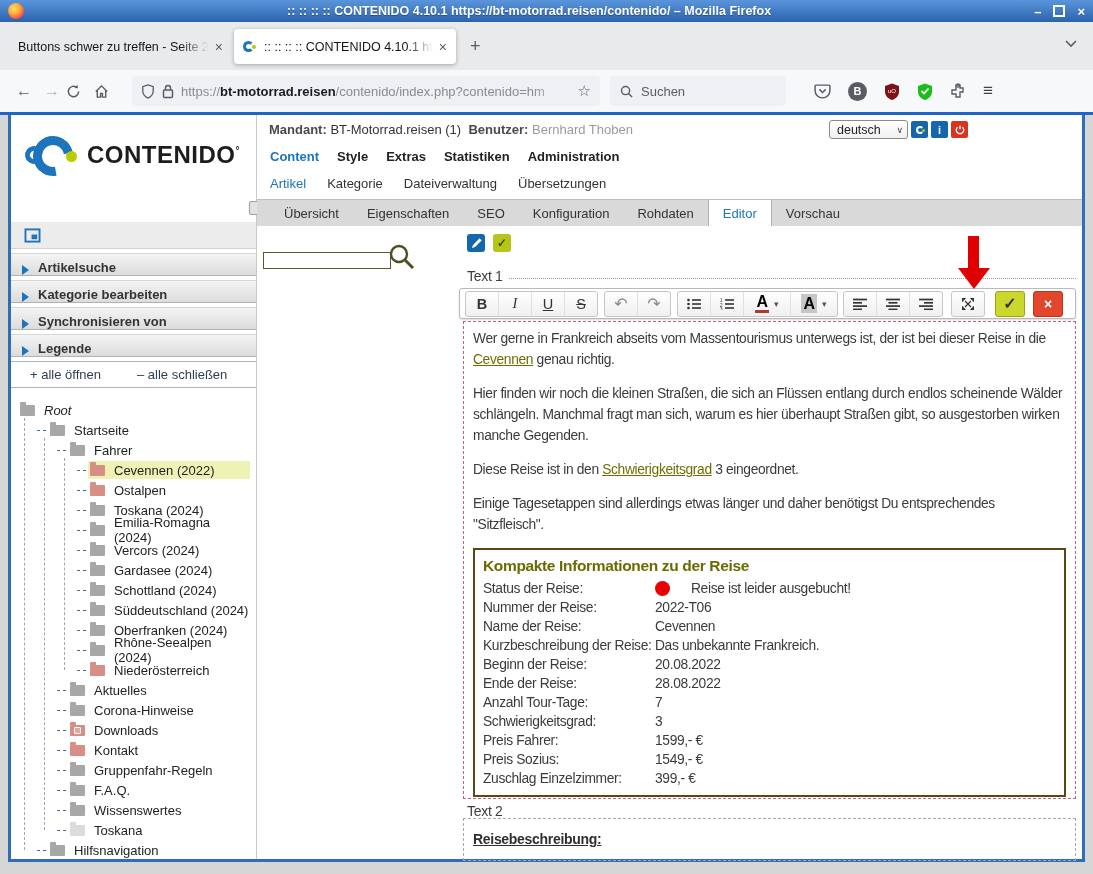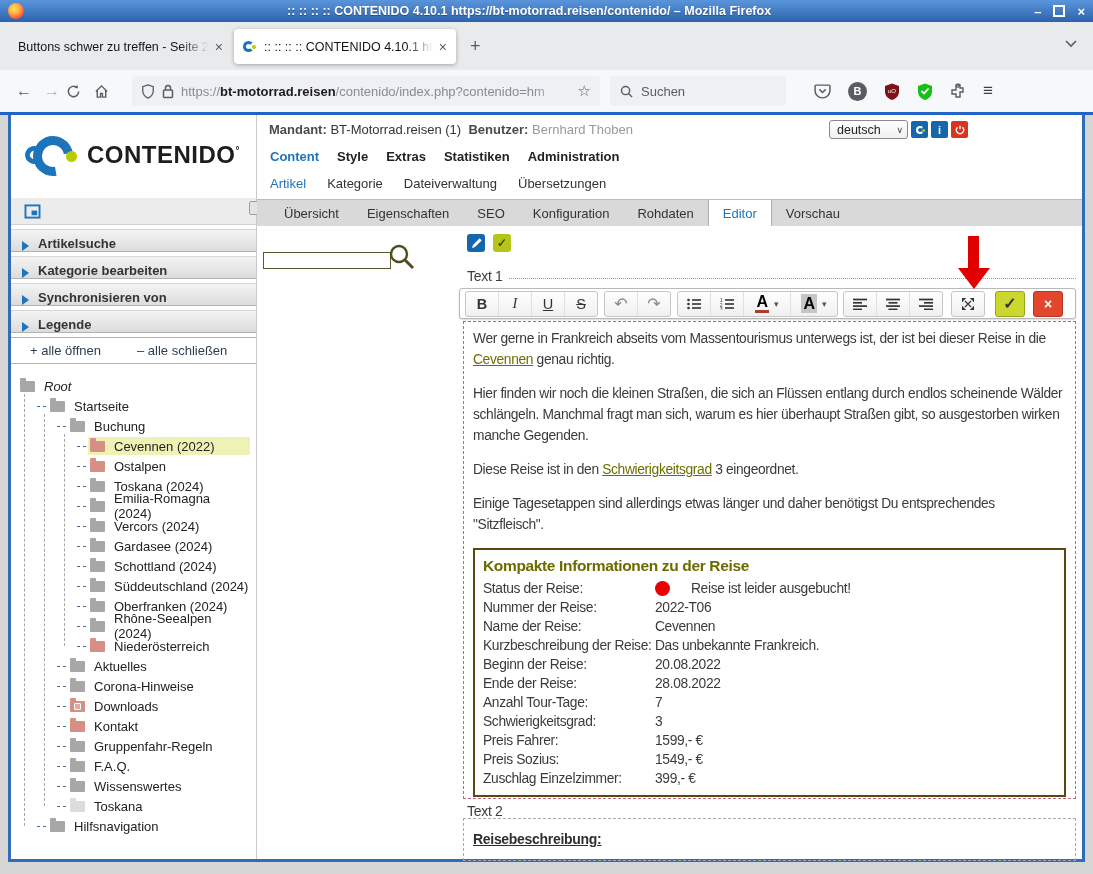--- a/index.html
+++ b/index.html
@@ -44,21 +44,21 @@
   .searchbox .ph{font-size:13px;color:#5b5b66;margin-left:8px;}
   .nav-icons{display:flex;align-items:center;gap:17px;margin-left:28px;}
   .avatar{width:19px;height:19px;border-radius:50%;background:#5b5b66;color:#fff;font-size:11px;font-weight:bold;
           display:flex;align-items:center;justify-content:center;}
   .menu-glyph{font-size:17px;color:#3f3f46;}
   
   .frame{position:absolute;left:8px;right:8px;top:115px;bottom:12px;background:#fff;
          border-left:3px solid #2f6db8;border-right:3px solid #2f6db8;border-bottom:3px solid #2f6db8;}
   
   .sidebar{position:absolute;left:0;top:0;width:245px;bottom:0;background:#fff;border-right:1px solid #c9c9c9;overflow:hidden;}
-  .logo-area{height:83px;position:relative;}
+  .logo-area{height:107px;position:relative;}
   .logo{position:absolute;left:16px;top:17px;display:flex;align-items:center;}
   .logo-mark{position:relative;width:52px;height:46px;}
   .logo-c{position:absolute;left:6px;top:4px;width:22px;height:22px;border:9px solid #1b74bc;border-radius:50%;border-right-color:transparent;transform:rotate(35deg);}
   .logo-c2{position:absolute;left:-2px;top:14px;width:8px;height:8px;border:5px solid #1b74bc;border-radius:50%;border-right-color:transparent;transform:rotate(35deg);}
   .logo-dot{position:absolute;right:2px;top:19px;width:11px;height:11px;border-radius:50%;background:#b8cc00;}
   .logo-word{font-size:24px;font-weight:bold;color:#1d1d1b;letter-spacing:.5px;margin-left:8px;}
   .logo-word sup{font-size:10px;}
   .side-iconbar{height:26px;background:#ececec;border-bottom:1px solid #d2d2d2;display:flex;align-items:center;padding-left:13px;}
   .acc{height:21px;margin-top:4px;background:linear-gradient(#f4f4f4,#dcdcdc);border-top:1px solid #d6d6d6;border-bottom:1px solid #b2b2b2;
        display:flex;align-items:flex-end;padding-left:11px;font-weight:bold;font-size:13px;color:#333;}
@@ -316,21 +316,21 @@
             <span class="tdash"></span>
             <span class="node">
               <span class="folder"></span>
               <span>Startseite</span>
             </span>
           </div>
         <div class="trow lvl2">
             <span class="tdash"></span>
             <span class="node">
               <span class="folder"></span>
-              <span>Buchung</span>
+              <span>Fahrer</span>
             </span>
           </div>
         <div class="trow lvl3 hl">
             <span class="tdash"></span>
             <span class="node">
               <span class="folder f-pink"></span>
               <span>Cevennen (2022)</span>
             </span>
           </div>
         <div class="trow lvl3">

